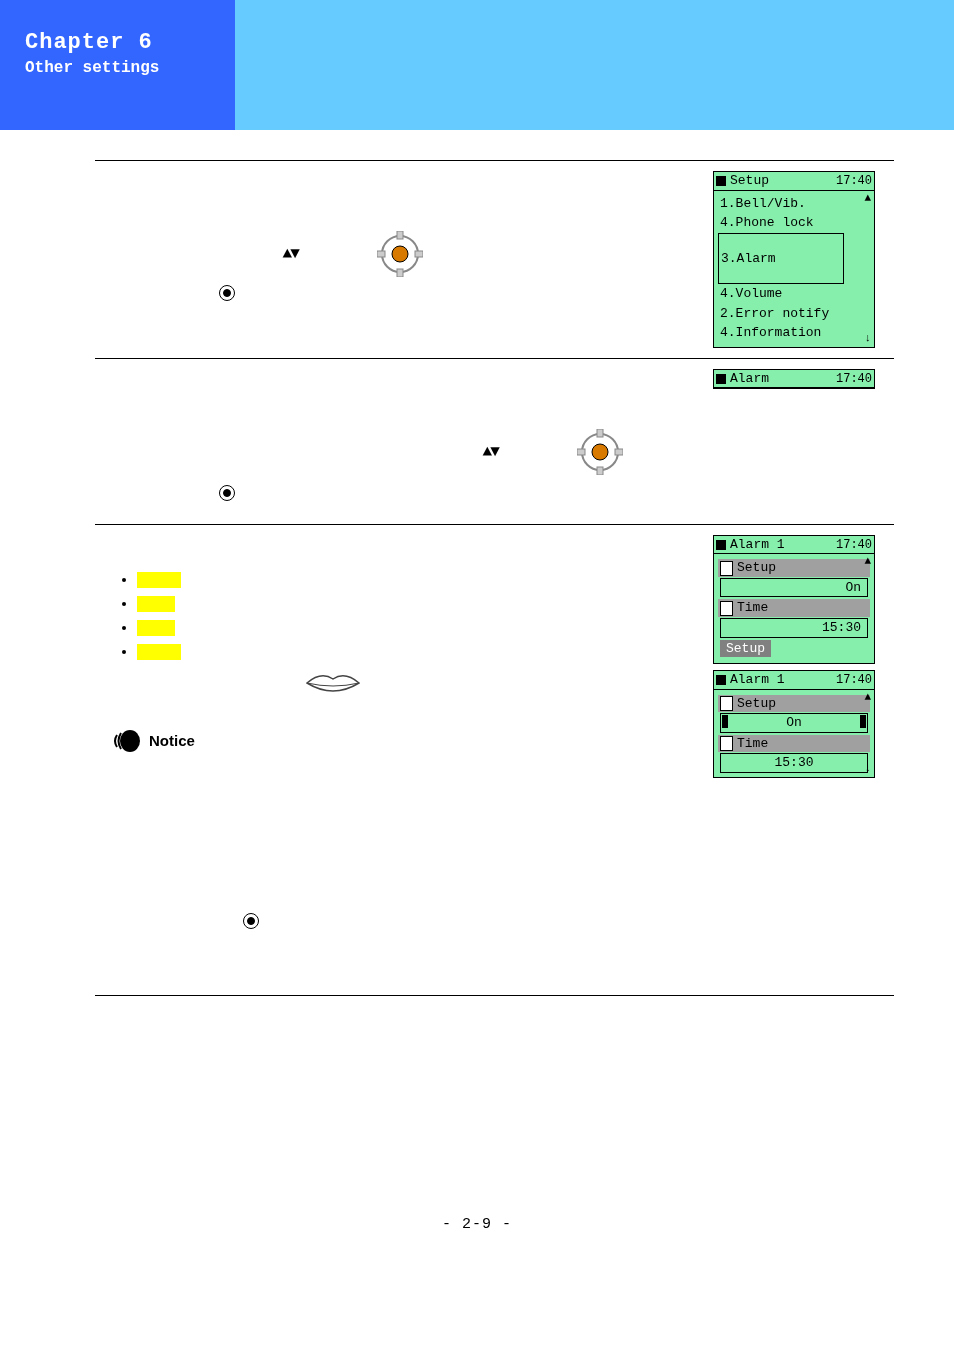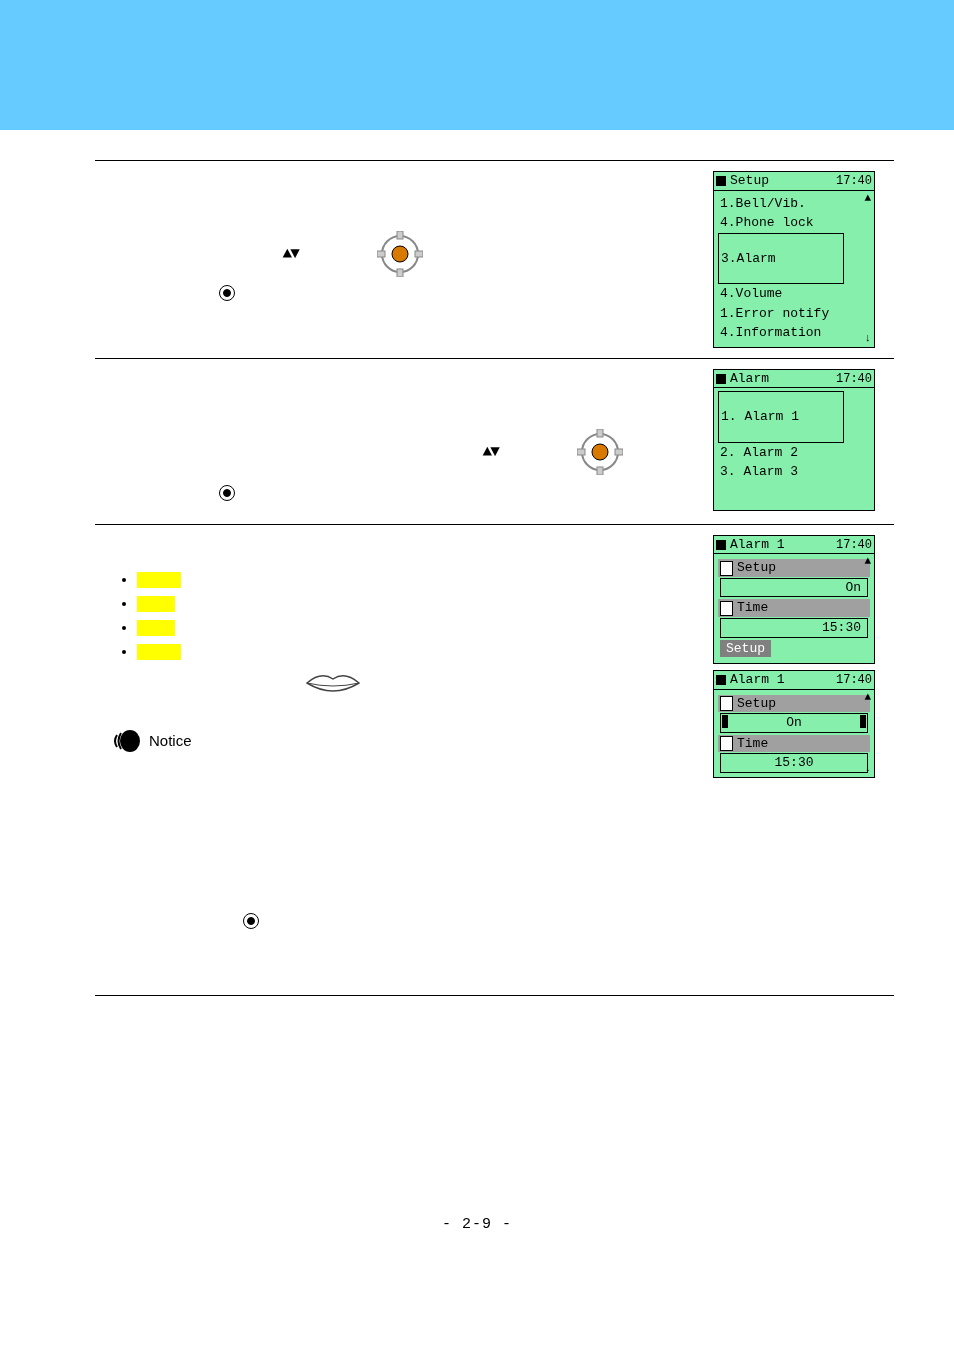--- a/index.html
+++ b/index.html
@@ -192,20 +192,24 @@
     text-align:center;
     font-size:15px;
     margin-top: 220px;
     letter-spacing: 1px;
   }
 </style>
 </head>
 <body>
 
 <div class="header-bar">
+  <div class="header-blue">
+    <div class="ch">Chapter 6</div>
+    <div class="sub">Other settings</div>
+  </div>
   <div class="header-cyan"></div>
 </div>
 
 <div class="main">
 
   <div class="step">
     <div class="step-body">
       <div style="height:60px"></div>
       <div>
         <span style="display:inline-block;width:160px"></span>
@@ -233,21 +237,21 @@
           <span class="sq"></span>
           <span class="t">Setup</span>
           <span class="clk">17:40</span>
         </div>
         <div class="body">
           <span class="scroll-up">▲</span>
           <div class="row">1.Bell/Vib.</div>
           <div class="row">4.Phone lock</div>
           <div class="row boxed">3.Alarm</div>
           <div class="row">4.Volume</div>
-          <div class="row">1.Error notify</div>
+          <div class="row">2.Error notify</div>
           <div class="row">4.Information</div>
           <span class="scroll-dn">↓</span>
         </div>
       </div>
     </div>
   </div>
 
   <div class="step">
     <div class="step-body">
       <div style="height:60px"></div>
@@ -271,25 +275,20 @@
         <span class="center-icon"></span>
       </div>
     </div>
     <div class="screen-col">
       <div class="phone">
         <div class="titlebar">
           <span class="sq"></span>
           <span class="t">Alarm</span>
           <span class="clk">17:40</span>
         </div>
-        <div class="body" style="min-height:115px">
-          <div class="row boxed">1. Alarm 1</div>
-          <div class="row">2. Alarm 2</div>
-          <div class="row">3. Alarm 3</div>
-        </div>
       </div>
     </div>
   </div>
 
   <div class="step" style="min-height:470px">
     <div class="step-body">
       <div style="height:30px"></div>
       <ul class="bullets">
         <li><span class="hl"></span></li>
         <li><span class="hl sm"></span></li>
@@ -306,21 +305,21 @@
       </div>
 
       <div class="notice-row">
         <span class="notice-icon">
           <svg viewBox="0 0 28 24">
             <ellipse cx="17" cy="12" rx="10" ry="11" fill="#000"></ellipse>
             <path d="M4 6 Q0 12 4 18" fill="none" stroke="#000" stroke-width="2"></path>
             <path d="M8 4 Q3 12 8 20" fill="none" stroke="#000" stroke-width="2"></path>
           </svg>
         </span>
-        <span style="font-family:Arial,sans-serif;font-weight:normal;font-size:15px">Notice</span>
+        <span style="font-family:Arial,sans-serif;font-weight:bold;font-size:15px">Notice</span>
       </div>
 
       <div style="margin-top:160px">
         <span style="display:inline-block;width:120px"></span>
         <span class="center-icon"></span>
       </div>
     </div>
 
     <div class="screen-col">
 

